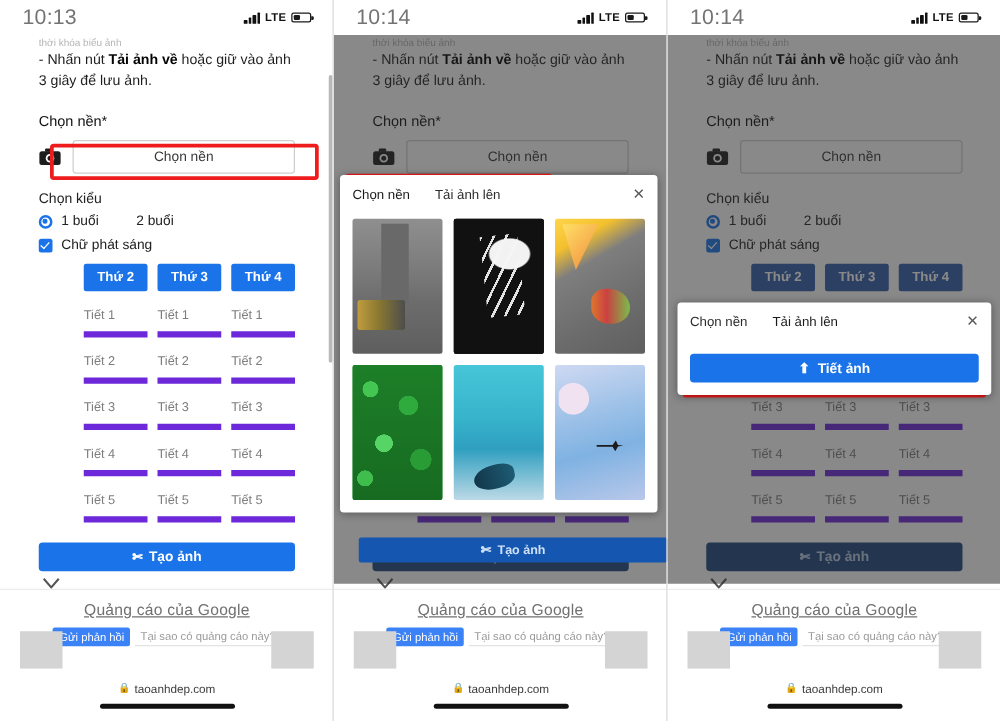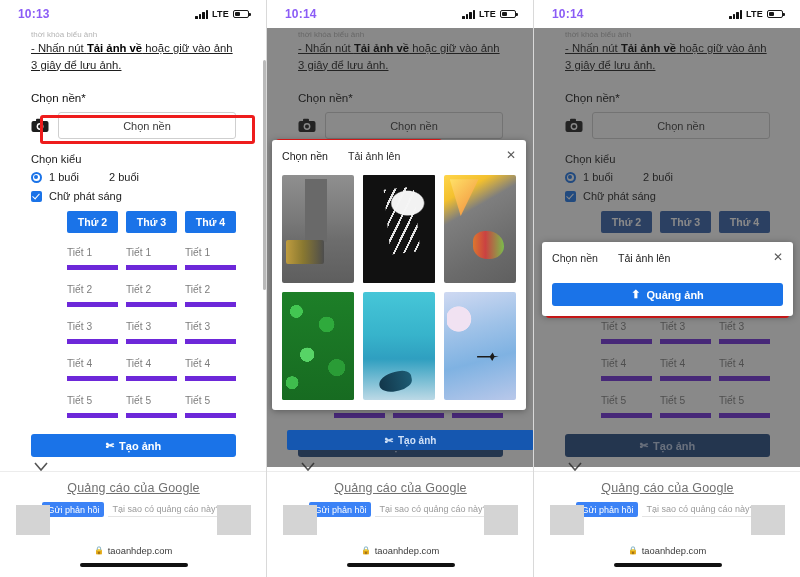--- a/index.html
+++ b/index.html
@@ -24,21 +24,21 @@
   .panel-divider{
     position:absolute;top:0;width:1px;height:577px;background:#d9d9d9;z-index:60;
   }
 
   
   .statusbar{
     position:relative;height:28px;background:#ffffff;
     display:flex;align-items:center;justify-content:space-between;
     padding:0 18px;box-sizing:border-box;z-index:5;
   }
-  .status-time{font-size:12px;font-weight:bold;color:#8b5cf6;letter-spacing:.2px;}
+  .status-time{font-size:17px;font-weight:normal;color:#737373;letter-spacing:.2px;}
   .status-right{display:flex;align-items:center;gap:4px;}
   .sig{display:flex;align-items:flex-end;gap:1.3px;height:9px;}
   .sig i{display:block;width:2.2px;background:#111;border-radius:.5px;}
   .sig i:nth-child(1){height:3px;}
   .sig i:nth-child(2){height:5px;}
   .sig i:nth-child(3){height:7px;}
   .sig i:nth-child(4){height:9px;}
   .lte{font-size:9px;font-weight:bold;color:#111;letter-spacing:.2px;}
   .batt{width:16px;height:8.5px;border:1px solid #1a1a1a;border-radius:2px;position:relative;box-sizing:border-box;}
   .batt::after{content:"";position:absolute;right:-2.6px;top:2.2px;width:1.6px;height:3.4px;background:#1a1a1a;border-radius:0 1px 1px 0;}
@@ -53,21 +53,20 @@
     background:#b9b9b9;border-radius:2px;z-index:8;
   }
 
   .cut-line{
     height:7px;overflow:hidden;color:#555;font-size:8px;
     opacity:.45;margin-top:2px;white-space:nowrap;
   }
   .instr{
     font-size:11.3px;color:#1e1e1e;line-height:16.5px;
     margin:3px 0 0 0;
-    text-decoration:underline;
   }
   .instr b{font-weight:bold;color:#000;}
 
   .field-label{
     font-size:11.6px;font-weight:normal;color:#111;margin:18px 0 8px 0;
   }
   .picker-row{display:flex;align-items:center;gap:9px;}
   .cam{
     width:18px;height:15px;flex:0 0 auto;position:relative;
   }
@@ -572,20 +571,20 @@
     <div class="modal" style="left:8px;top:242px;width:251px;">
       <div class="modal-head">
         <div class="tabs">
           <span class="tab">Chọn nền</span>
           <span class="tab active">Tải ảnh lên</span>
         </div>
         <span class="closex">✕</span>
       </div>
       <div class="pick-btn">
         <span>⬆</span>
-        <span>Quảng ảnh</span>
+        <span>Tiết ảnh</span>
       </div>
     </div>
 
     <div class="redbox" style="left:12px;top:289px;width:243px;height:29px;"></div>
   </div>
 
 </div>
 
 </body></html>

